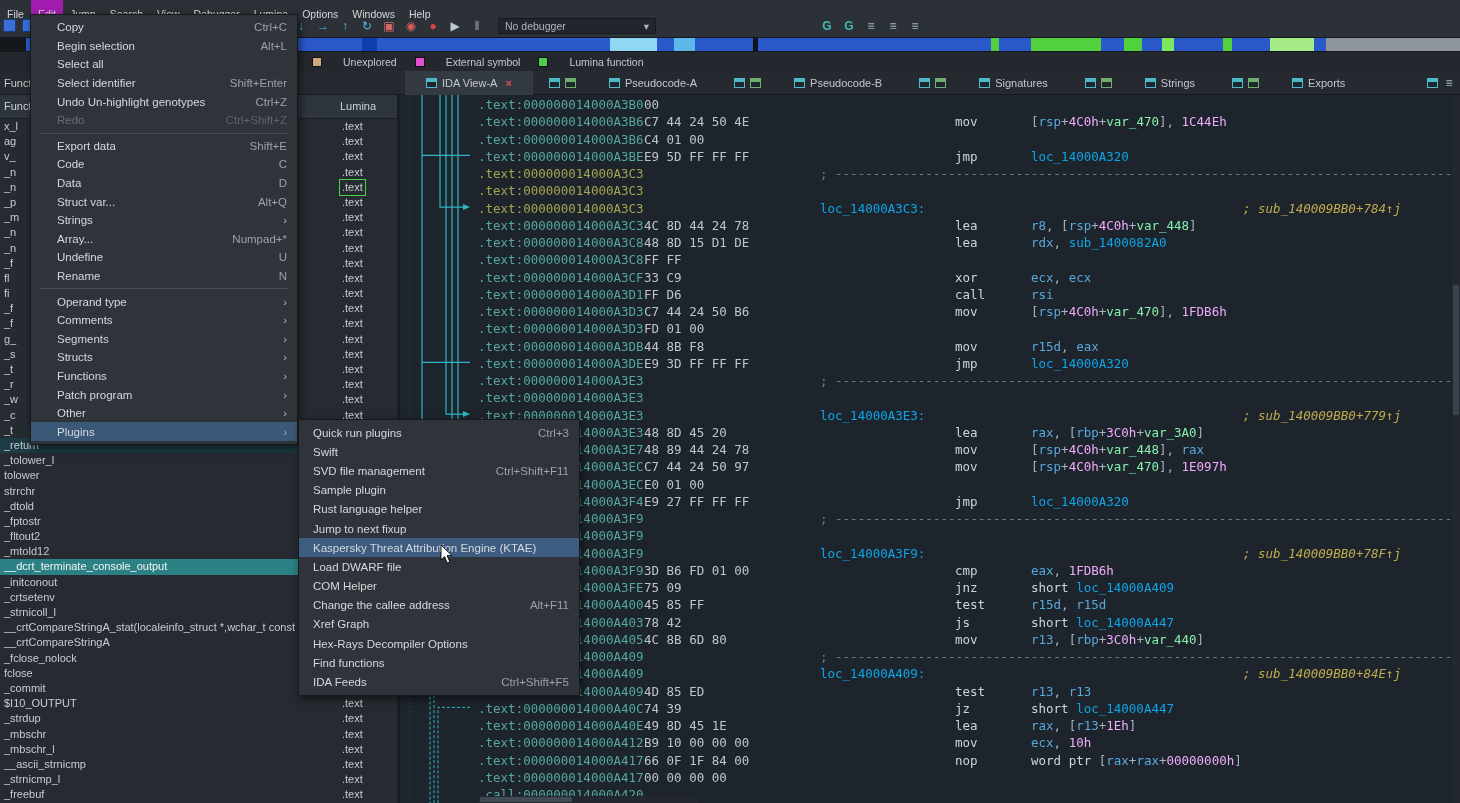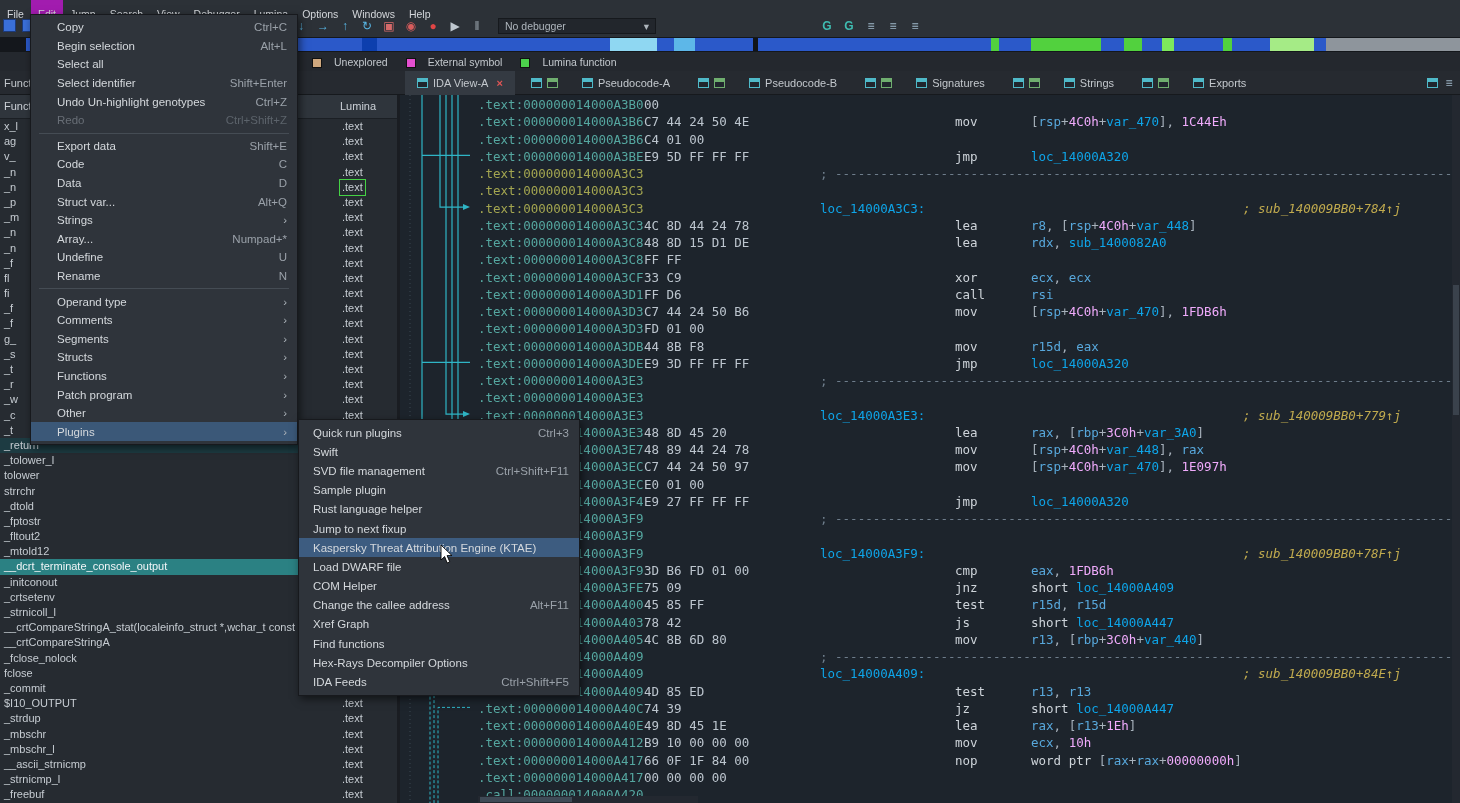--- a/index.html
+++ b/index.html
@@ -12,26 +12,26 @@
   #toolbar{position:absolute;left:0;top:14px;width:100%;height:23px;background:#2c3137;display:flex;align-items:center}
   .tbicon{margin:0 4px;font-size:12px;line-height:16px;width:14px;text-align:center}
   .sp{height:1px}
   .combo{display:flex;align-items:center;justify-content:space-between;width:158px;height:16px;background:#22262c;border:1px solid #16191d;color:#aeb5bc;font-size:10.5px;padding:0 6px;margin:0 10px}
   .mini-sq{width:13px;height:13px;background:#3a6fd8;border:1px solid #1c3a7a;margin:0 3px}
   
   #navband{position:absolute;left:0;top:37px;width:100%;height:15px;display:flex;background:#1a1e24;border-top:1px solid #14171b;border-bottom:1px solid #14171b}
   #navband div{height:100%}
   
   #legend{position:absolute;left:0;top:52px;width:100%;height:19px;background:#24282e;display:flex;align-items:center;padding-left:312px;font-size:10.5px;color:#c3c8cd;gap:18px}
-  .lg{display:flex;align-items:flex-end;gap:12px}
+  .lg{display:flex;align-items:center;gap:21px}
   .lgsq{width:10px;height:10px;border:1px solid #111}
   
   #functitle{position:absolute;left:0;top:71px;width:397px;height:24px;background:#262a30;border-bottom:1px solid #16191d;color:#c3c8cd;font-size:11px;line-height:24px;padding-left:4px;white-space:nowrap;overflow:hidden}
   #tabbar{position:absolute;left:397px;top:71px;right:0;height:24px;background:#262a30;border-bottom:1px solid #16191d;display:flex;align-items:center;font-size:11px;color:#c3c8cd;padding-left:8px}
-  .tab{display:flex;align-items:center;gap:5px;padding:0 12px;height:24px;margin-right:4px;white-space:nowrap}
+  .tab{display:flex;align-items:center;gap:5px;padding:0 21px;height:24px;margin-right:4px;white-space:nowrap}
   .tab.active{background:#343a42}
   .wicon{display:inline-block;width:11px;height:10px;border:1px solid #4fb9c8;background:#20262d;position:relative}
   .wicon:before{content:"";position:absolute;left:0;top:0;right:0;height:3px;background:#4fb9c8}
   .wicon.w2{border-color:#6fae6f}
   .wicon.w2:before{background:#6fae6f}
   .tgap{display:flex;gap:5px;margin:0 12px}
   .closex{color:#e05555;font-weight:bold;font-size:11px;margin-left:3px}
   
   #funcpanel{position:absolute;left:0;top:95px;width:397px;bottom:0;background:#262b31;overflow:hidden}
   #funchead{height:24px;background:#2f353c;border-bottom:1px solid #1b1f24;color:#ccd1d7;font-size:11px;position:relative}
@@ -51,21 +51,21 @@
   #arrows{position:absolute;left:0;top:0;width:78px;height:708px}
   #dlines{position:absolute;left:0;top:1px;right:8px;bottom:0;font-family:"DejaVu Sans Mono",monospace;font-size:12.5px}
   .dline{position:relative;height:17.25px;line-height:17.25px;white-space:pre}
   .addr{position:absolute;left:78px;color:#55a7a0;}
   .addr.hl{color:#a3a550}
   .bytes{position:absolute;left:244px;color:#bcc5ce}
   .lbl{position:absolute;left:420px}
   .mn{position:absolute;left:555px;color:#ced4da}
   .ops{position:absolute;left:631px}
   .cmt{position:absolute;left:843px;color:#c0aa4e;font-style:italic}
-  .tk-r{color:#58a8dc}.tk-n{color:#f0abfc}.tk-v{color:#0ea5e9}.tk-l{color:#0ea5e9}
+  .tk-r{color:#58a8dc}.tk-n{color:#f0abfc}.tk-v{color:#86efac}.tk-l{color:#0ea5e9}
   .tk-p{color:#a7b1bb}.tk-k{color:#ced4da}.tk-s{color:#6e7d8b}
   .vsb{position:absolute;right:0;top:0;width:8px;bottom:0;background:#232830}
   .vsb .thumb{position:absolute;left:1px;right:1px;top:190px;height:130px;background:#3a424c}
   .hsb{position:absolute;left:78px;bottom:0;height:7px;width:220px;background:#232830}
   .hsb .thumb{position:absolute;left:2px;top:1px;bottom:1px;width:92px;background:#3f4a56}
   
   #editmenu{position:absolute;left:30px;top:14px;width:268px;background:#2f343b;border:1px solid #17191d;box-shadow:2px 3px 8px rgba(0,0,0,.55);z-index:50;padding:3px 0;font-size:11.5px;color:#d4d8dc}
   .emi{display:flex;align-items:center;height:18.6px;padding:0 10px 0 26px}
   .emi .lab{flex:1;white-space:nowrap}
   .emi .sc{color:#9aa1a9;margin-left:18px;white-space:nowrap}
@@ -597,24 +597,24 @@
       <span class="lab">COM Helper</span>
     </div>
     <div class="pmi">
       <span class="lab">Change the callee address</span>
       <span class="sc">Alt+F11</span>
     </div>
     <div class="pmi">
       <span class="lab">Xref Graph</span>
     </div>
     <div class="pmi">
+      <span class="lab">Hex-Rays Decompiler Options</span>
+    </div>
+    <div class="pmi">
       <span class="lab">Find functions</span>
-    </div>
-    <div class="pmi">
-      <span class="lab">Hex-Rays Decompiler Options</span>
     </div>
     <div class="pmi">
       <span class="lab">IDA Feeds</span>
       <span class="sc">Ctrl+Shift+F5</span>
     </div>
   </div>
 
 <svg id="cursor" width="14" height="20" viewBox="0 0 14 20">
   <path d="M1,0 L1,15 L4.6,11.6 L7.2,18 L9.8,16.9 L7.1,10.6 L12,10.6 Z" fill="#ffffff" stroke="#000000" stroke-width="0.9"></path>
 </svg>

